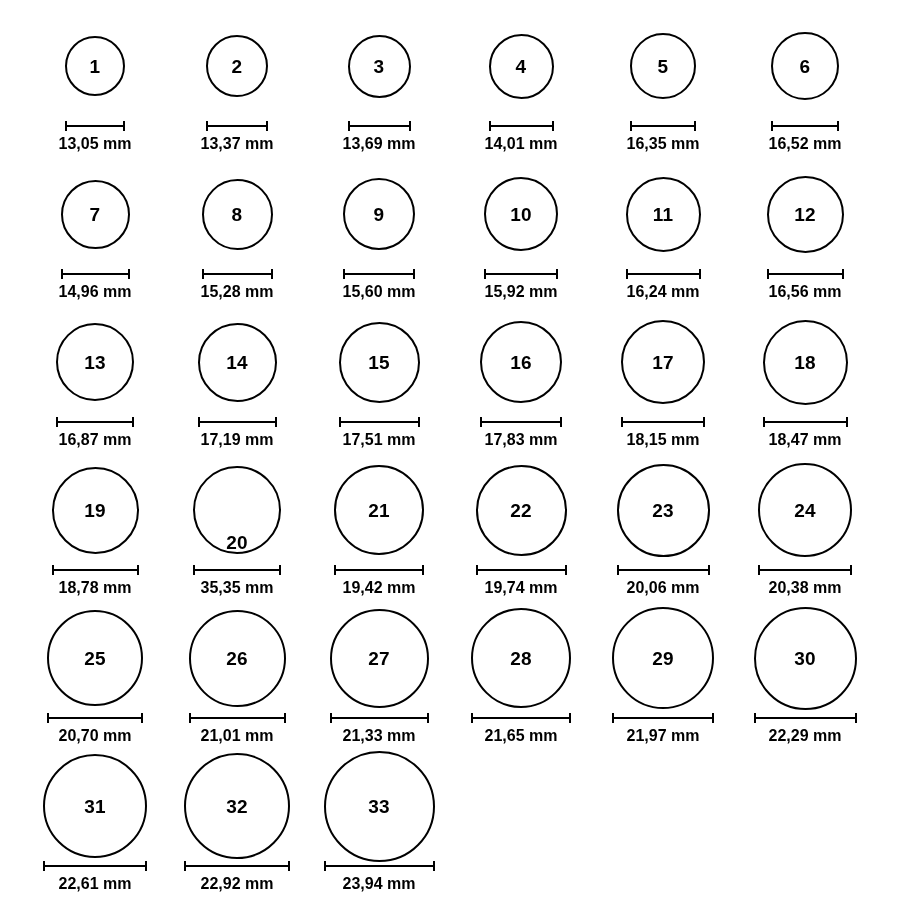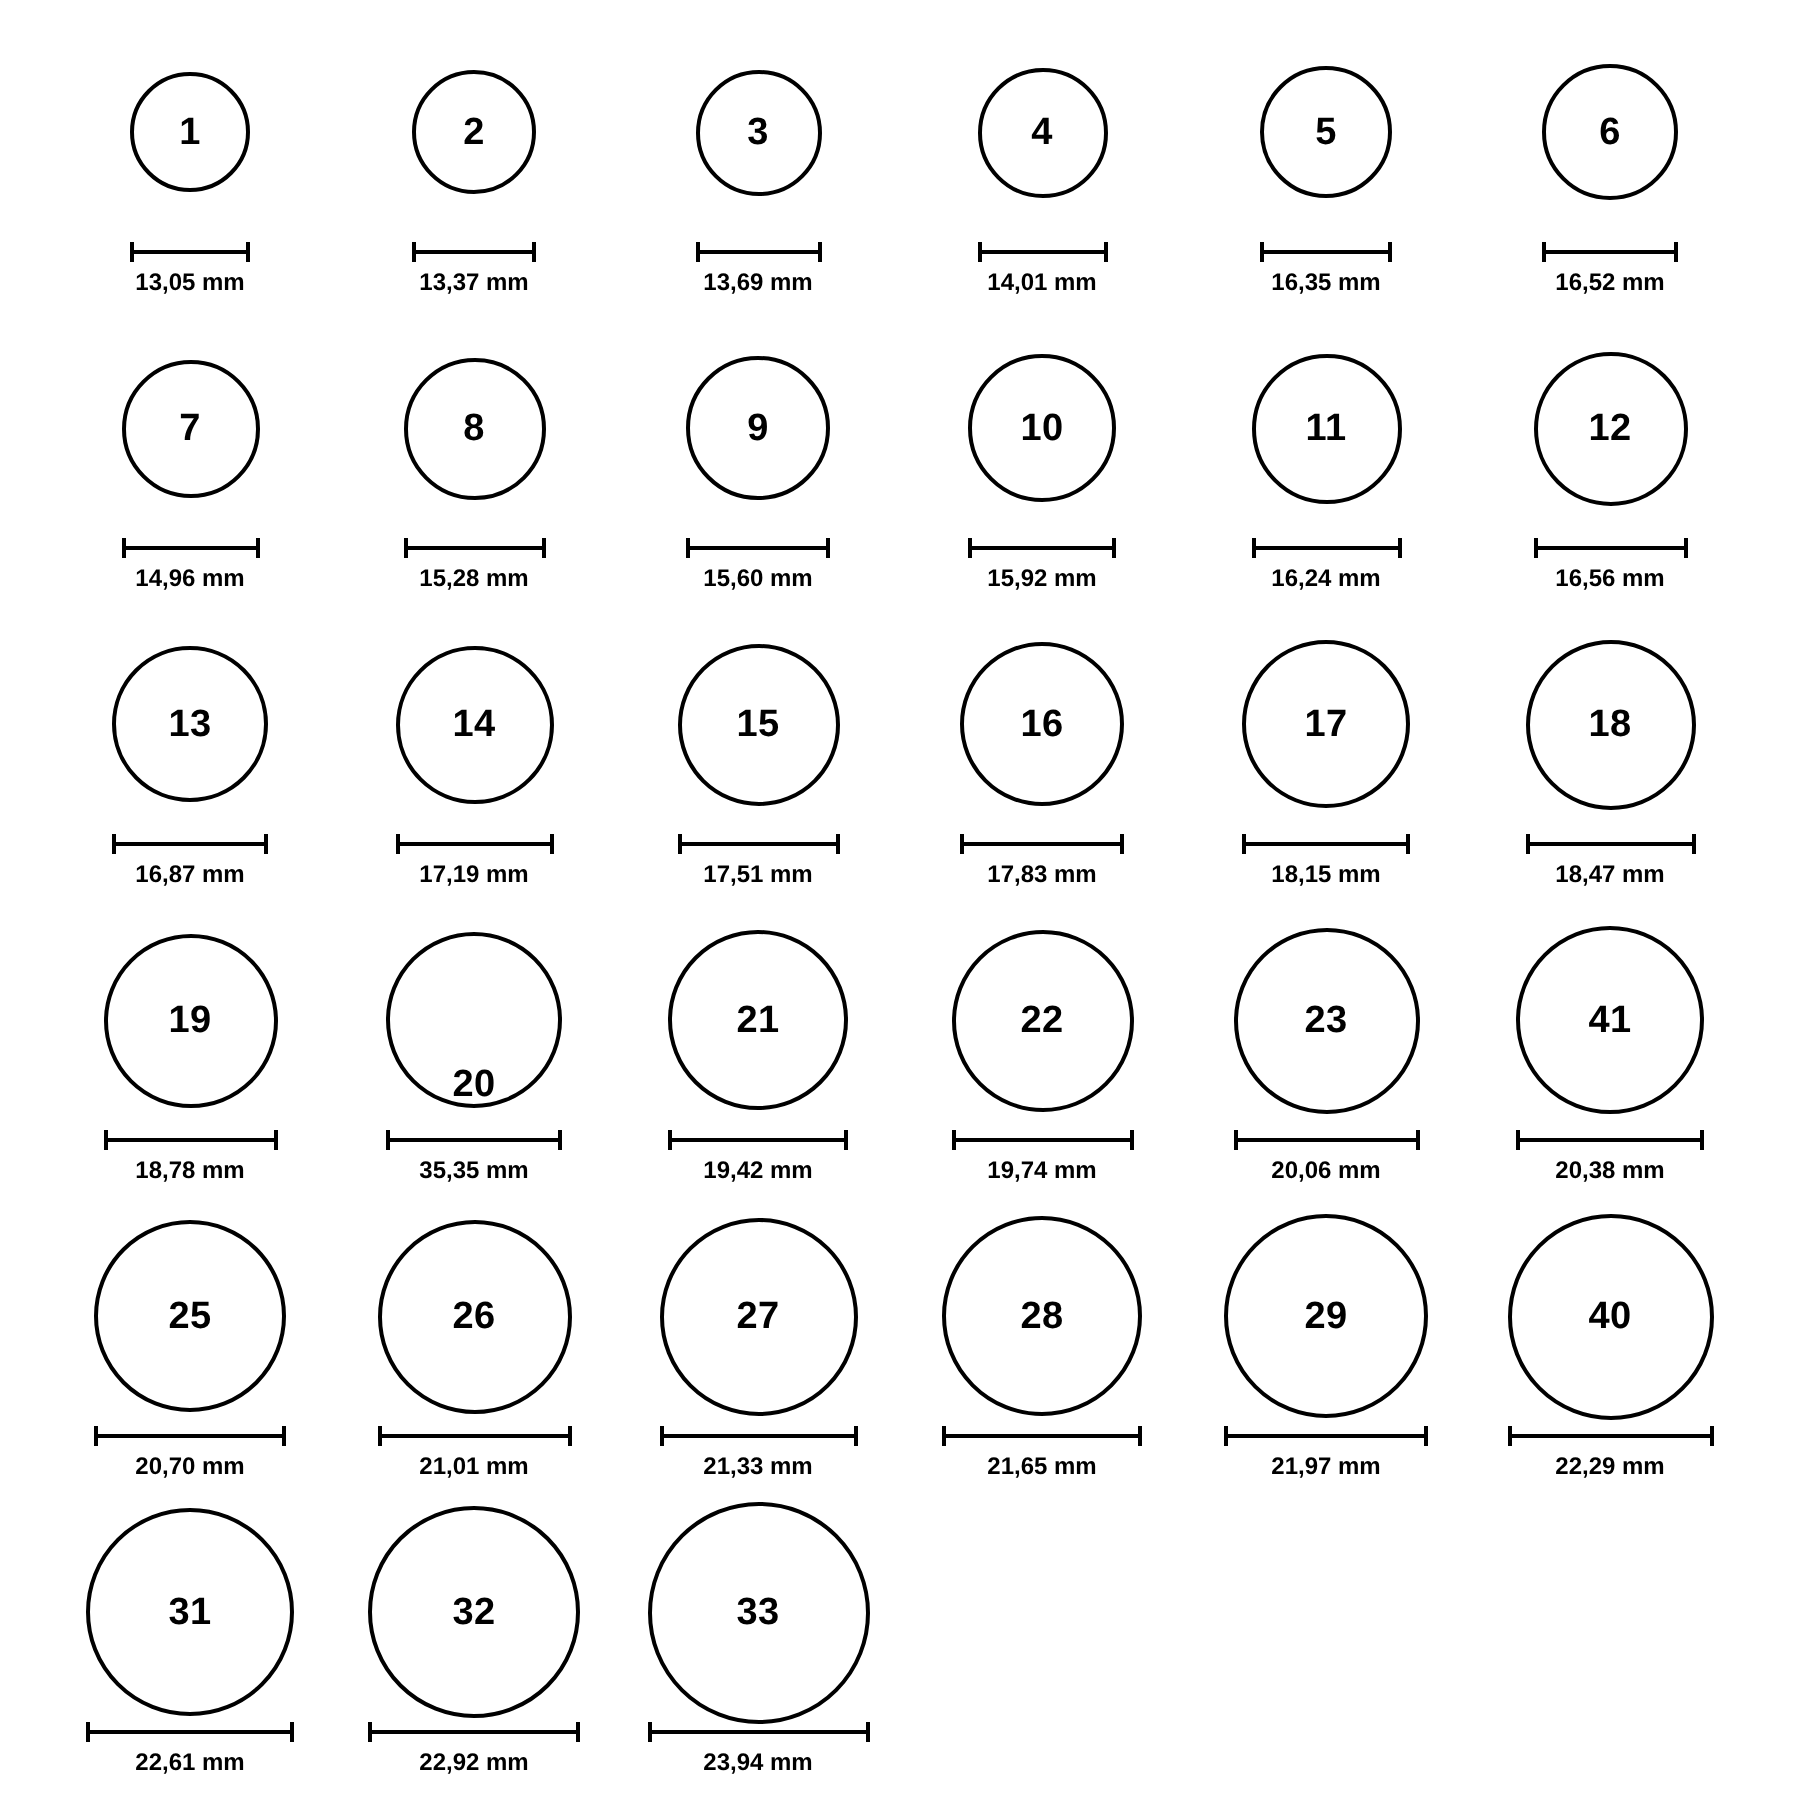--- a/index.html
+++ b/index.html
@@ -76,21 +76,21 @@
     position: absolute;
     top: 0;
     width: 2px;
     height: 10px;
     background: #000000;
   }
   .measure-bar .cap.left { left: 0; }
   .measure-bar .cap.right { right: 0; }
   .ring-label {
     margin-top: 4px;
-    font-size: 12px;
+    font-size: 16px;
     font-weight: bold;
     line-height: 1.1;
     color: #000000;
     white-space: nowrap;
   }
 </style>
 </head>
 <body>
 
 <div id="ring-chart">
@@ -390,21 +390,21 @@
         <div class="measure-bar" style="width: 93px;">
           <div class="bar-line"></div>
           <div class="cap left"></div>
           <div class="cap right"></div>
         </div>
         <div class="ring-label">20,06 mm</div>
       </div>
       <div class="ring-cell">
         <div class="circle-wrap">
           <div class="ring-circle" style="width: 94px; height: 94px;">
-            <span class="ring-number">41</span>
+            <span class="ring-number">24</span>
           </div>
         </div>
         <div class="measure-bar" style="width: 94px;">
           <div class="bar-line"></div>
           <div class="cap left"></div>
           <div class="cap right"></div>
         </div>
         <div class="ring-label">20,38 mm</div>
       </div>
       <div class="ring-cell">
@@ -468,21 +468,21 @@
         <div class="measure-bar" style="width: 102px;">
           <div class="bar-line"></div>
           <div class="cap left"></div>
           <div class="cap right"></div>
         </div>
         <div class="ring-label">21,97 mm</div>
       </div>
       <div class="ring-cell">
         <div class="circle-wrap">
           <div class="ring-circle" style="width: 103px; height: 103px;">
-            <span class="ring-number">40</span>
+            <span class="ring-number">30</span>
           </div>
         </div>
         <div class="measure-bar" style="width: 103px;">
           <div class="bar-line"></div>
           <div class="cap left"></div>
           <div class="cap right"></div>
         </div>
         <div class="ring-label">22,29 mm</div>
       </div>
       <div class="ring-cell">

